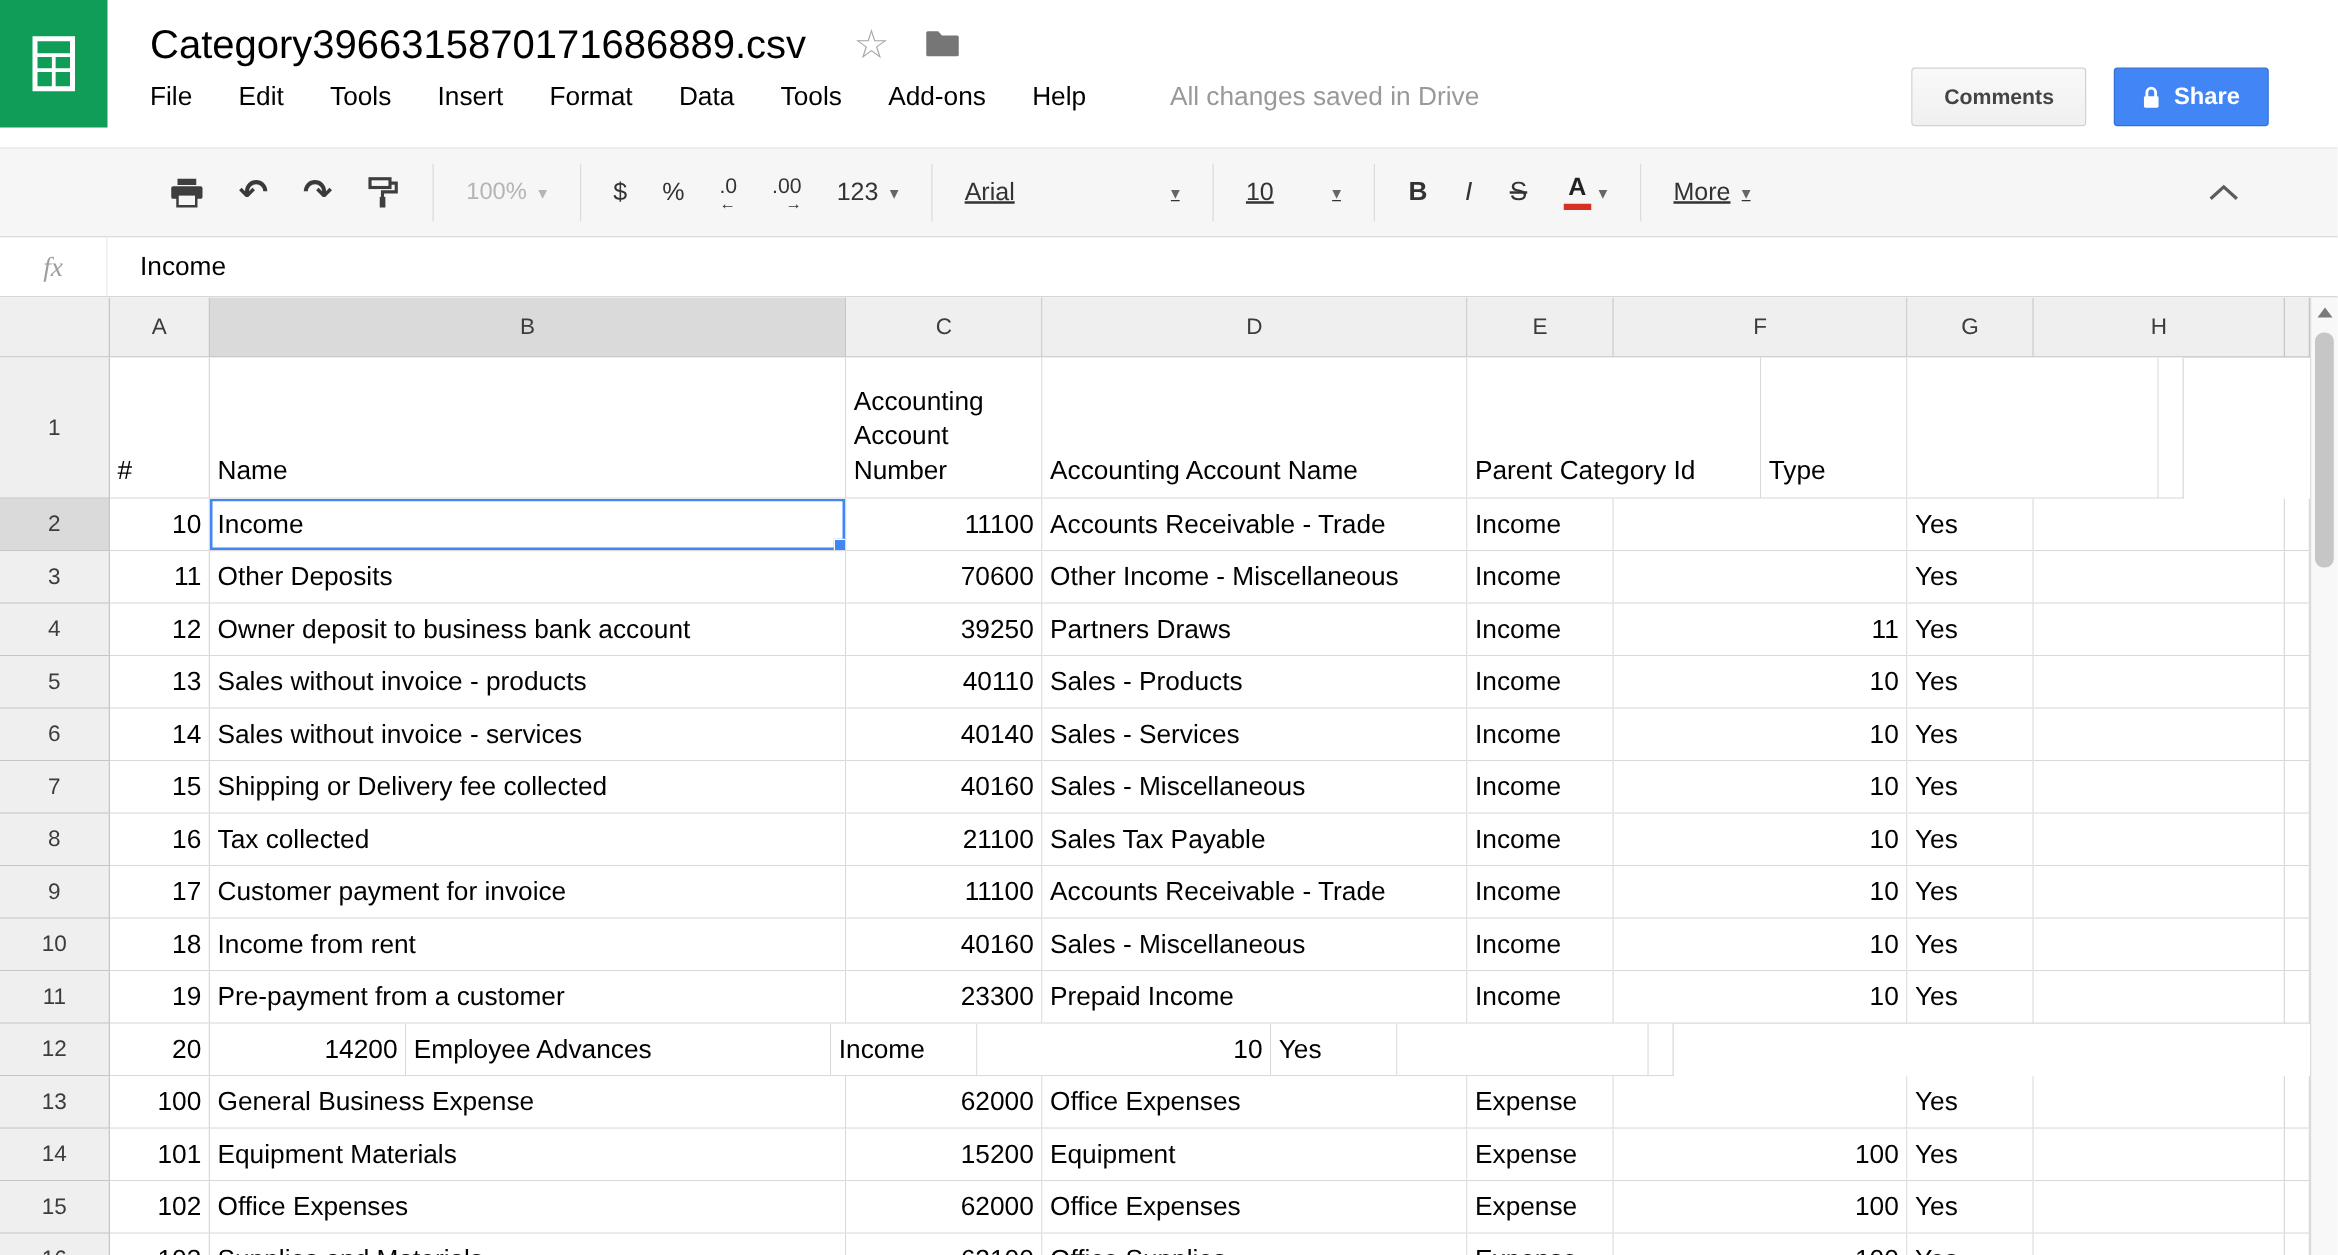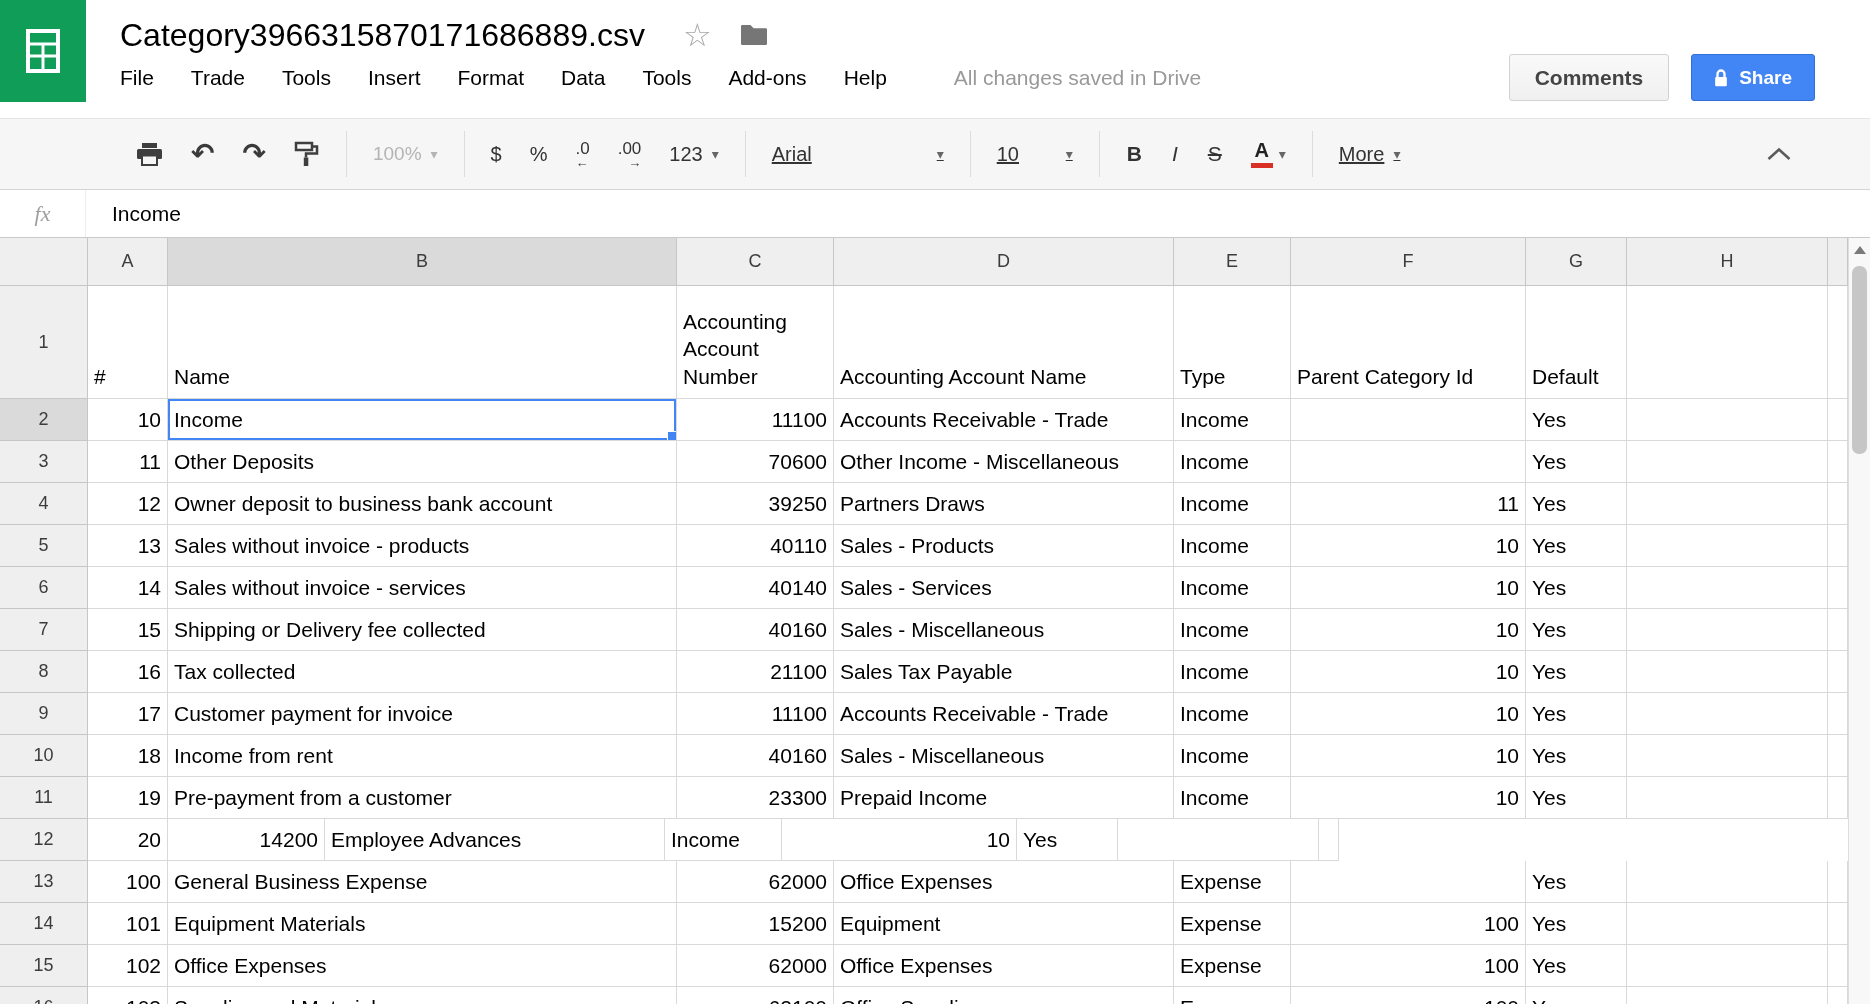--- a/index.html
+++ b/index.html
@@ -12,21 +12,21 @@
     display:flex; align-items:center; justify-content:center; cursor:pointer; }
   .head-main { position:absolute; left:120px; top:12px; }
   .title-row { display:flex; align-items:center; height:46px; }
   .doc-title { font-size:32px; color:#000; white-space:nowrap; }
   .star { font-size:32px; color:#a6a6a6; margin-left:38px; cursor:pointer; line-height:1; }
   .folder { margin-left:28px; cursor:pointer; display:flex; align-items:center; }
   .menu-row { display:flex; align-items:center; margin-top:8px; font-size:21px; color:#000; }
   .menu-item { margin-right:37px; cursor:pointer; white-space:nowrap; }
   .saved { color:#999; margin-left:30px; white-space:nowrap; cursor:pointer; }
   .head-actions { position:absolute; right:55px; top:54px; display:flex; align-items:center; gap:22px; }
-  .comments-btn { height:47px; padding:0 25px; font-size:21px; font-weight:bold; color:#444;
+  .comments-btn { height:47px; padding:0 25px; font-size:17px; font-weight:bold; color:#444;
     background:linear-gradient(#f9f9f9,#f0f0f0); border:1px solid #d2d2d2; border-radius:3px;
     font-family:inherit; cursor:pointer; }
   .share-btn { height:47px; padding:0 22px; font-size:19px; font-weight:bold; color:#fff;
     background:#4285f4; border:1px solid #3270d8; border-radius:3px; font-family:inherit;
     display:flex; align-items:center; gap:11px; cursor:pointer; }
 
   
   .toolbar { position:absolute; left:0; top:118px; width:1870px; height:72px; background:#f6f6f6;
     border-top:1px solid #e5e5e5; border-bottom:1px solid #d4d4d4;
     display:flex; align-items:center; padding-left:122px; }
@@ -106,21 +106,21 @@
       <span class="doc-title">Category3966315870171686889.csv</span>
       <span class="star">☆</span>
       <span class="folder">
         <svg width="28" height="22" viewBox="0 0 28 22">
           <path d="M1 4 L1 2.2 Q1 1 2.2 1 L10.5 1 L13.6 4.3 L25.8 4.3 Q27 4.3 27 5.5 L27 19.8 Q27 21 25.8 21 L2.2 21 Q1 21 1 19.8 Z" fill="#767676"></path>
         </svg>
       </span>
     </div>
     <div class="menu-row">
       <span class="menu-item">File</span>
-      <span class="menu-item">Trade</span>
+      <span class="menu-item">Edit</span>
       <span class="menu-item">Tools</span>
       <span class="menu-item">Insert</span>
       <span class="menu-item">Format</span>
       <span class="menu-item">Data</span>
       <span class="menu-item">Tools</span>
       <span class="menu-item">Add-ons</span>
       <span class="menu-item">Help</span>
       <span class="saved">All changes saved in Drive</span>
     </div>
   </div>
@@ -240,23 +240,22 @@
       <div class="gcell col-head" style="width: 101px;">G</div>
       <div class="gcell col-head" style="width: 201px;">H</div>
       <div class="gcell col-head" style="width: 20px;"></div>
     </div>
     <div class="grid-row" style="height: 113px;">
       <div class="gcell row-head" style="width: 88px;">1</div>
       <div class="gcell cell hdr" style="width: 80px;">#</div>
       <div class="gcell cell hdr" style="width: 509px;">Name</div>
       <div class="gcell cell hdr" style="width: 157px;">Accounting Account Number</div>
       <div class="gcell cell hdr" style="width: 340px;">Accounting Account Name</div>
+      <div class="gcell cell hdr" style="width: 235px;">Parent Category Id</div>
       <div class="gcell cell hdr" style="width: 117px;">Type</div>
-      <div class="gcell cell hdr" style="width: 235px;">Parent Category Id</div>
-      <div class="gcell cell hdr" style="width: 101px;">Default</div>
       <div class="gcell cell hdr" style="width: 201px;"></div>
       <div class="gcell cell" style="width: 20px;"></div>
     </div>
     <div class="grid-row" style="height: 42px;">
       <div class="gcell row-head sel-head" style="width: 88px;">2</div>
       <div class="gcell cell num" style="width: 80px;">10</div>
       <div class="gcell cell selected" style="width: 509px;">Income</div>
       <div class="gcell cell num" style="width: 157px;">11100</div>
       <div class="gcell cell" style="width: 340px;">Accounts Receivable - Trade</div>
       <div class="gcell cell" style="width: 117px;">Income</div>

